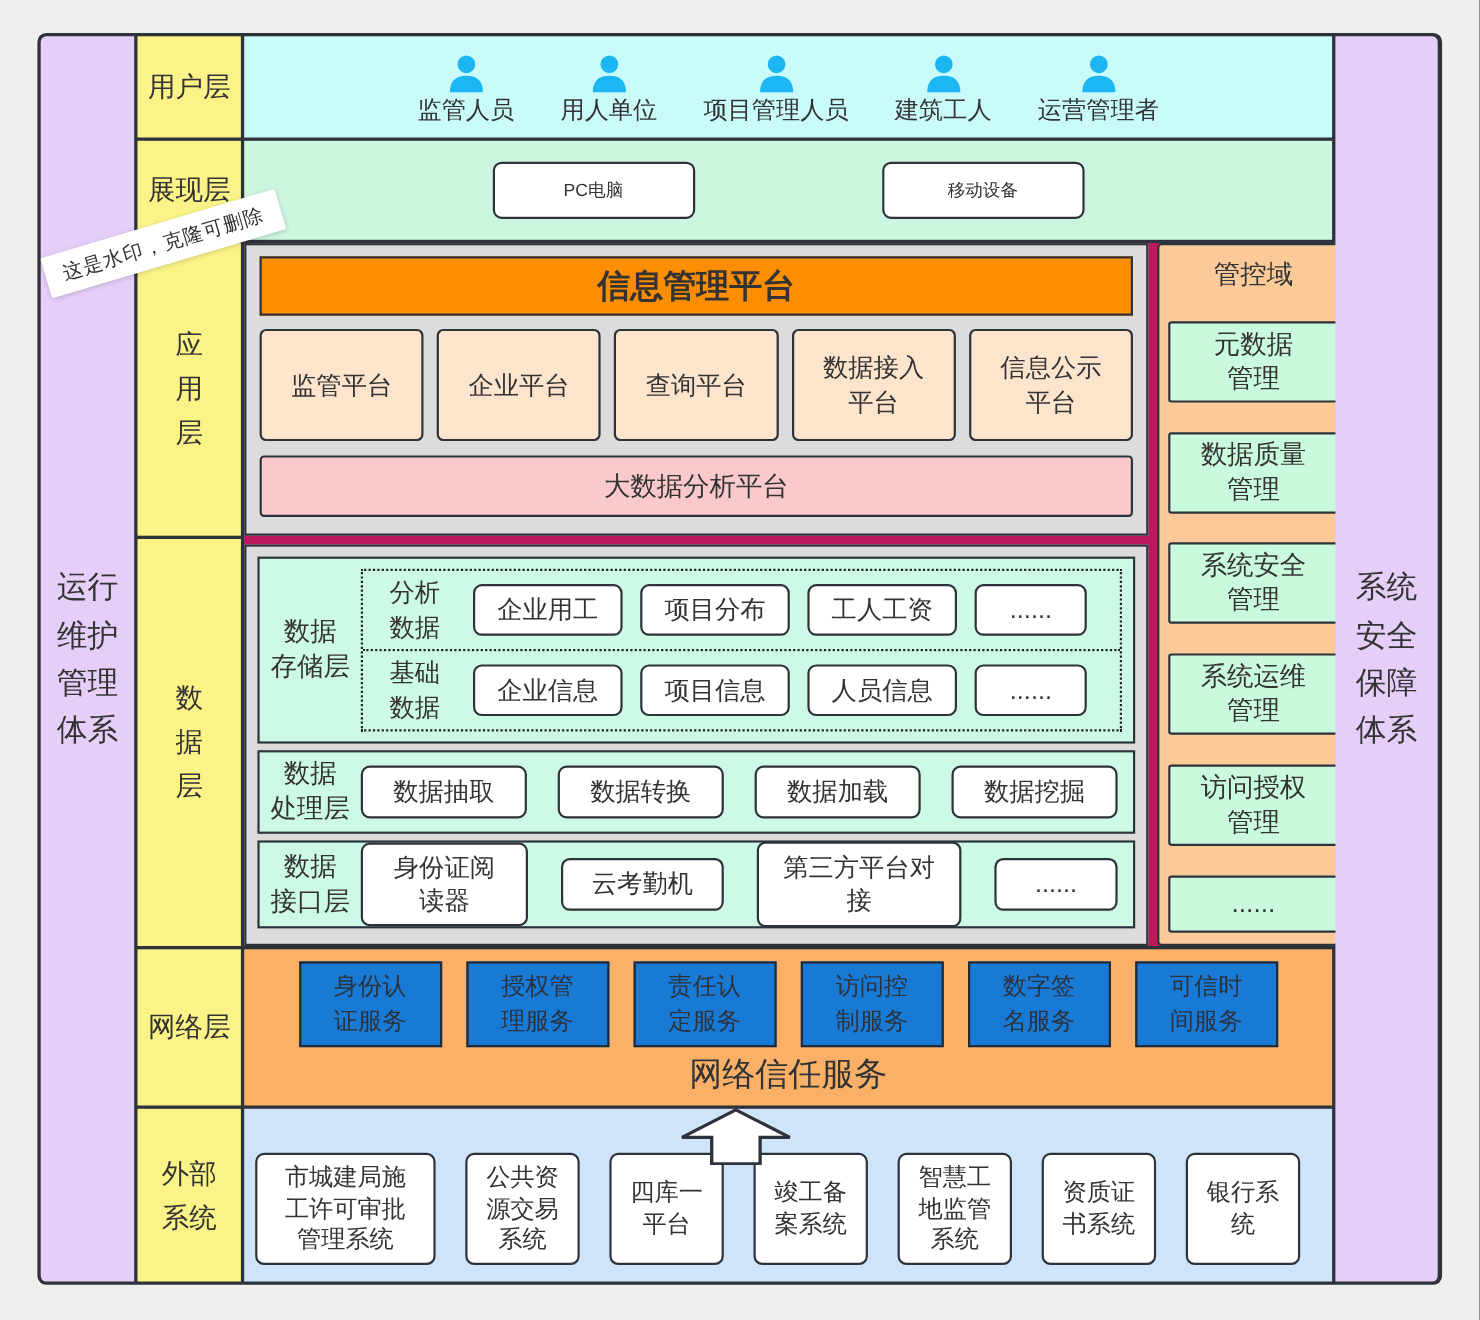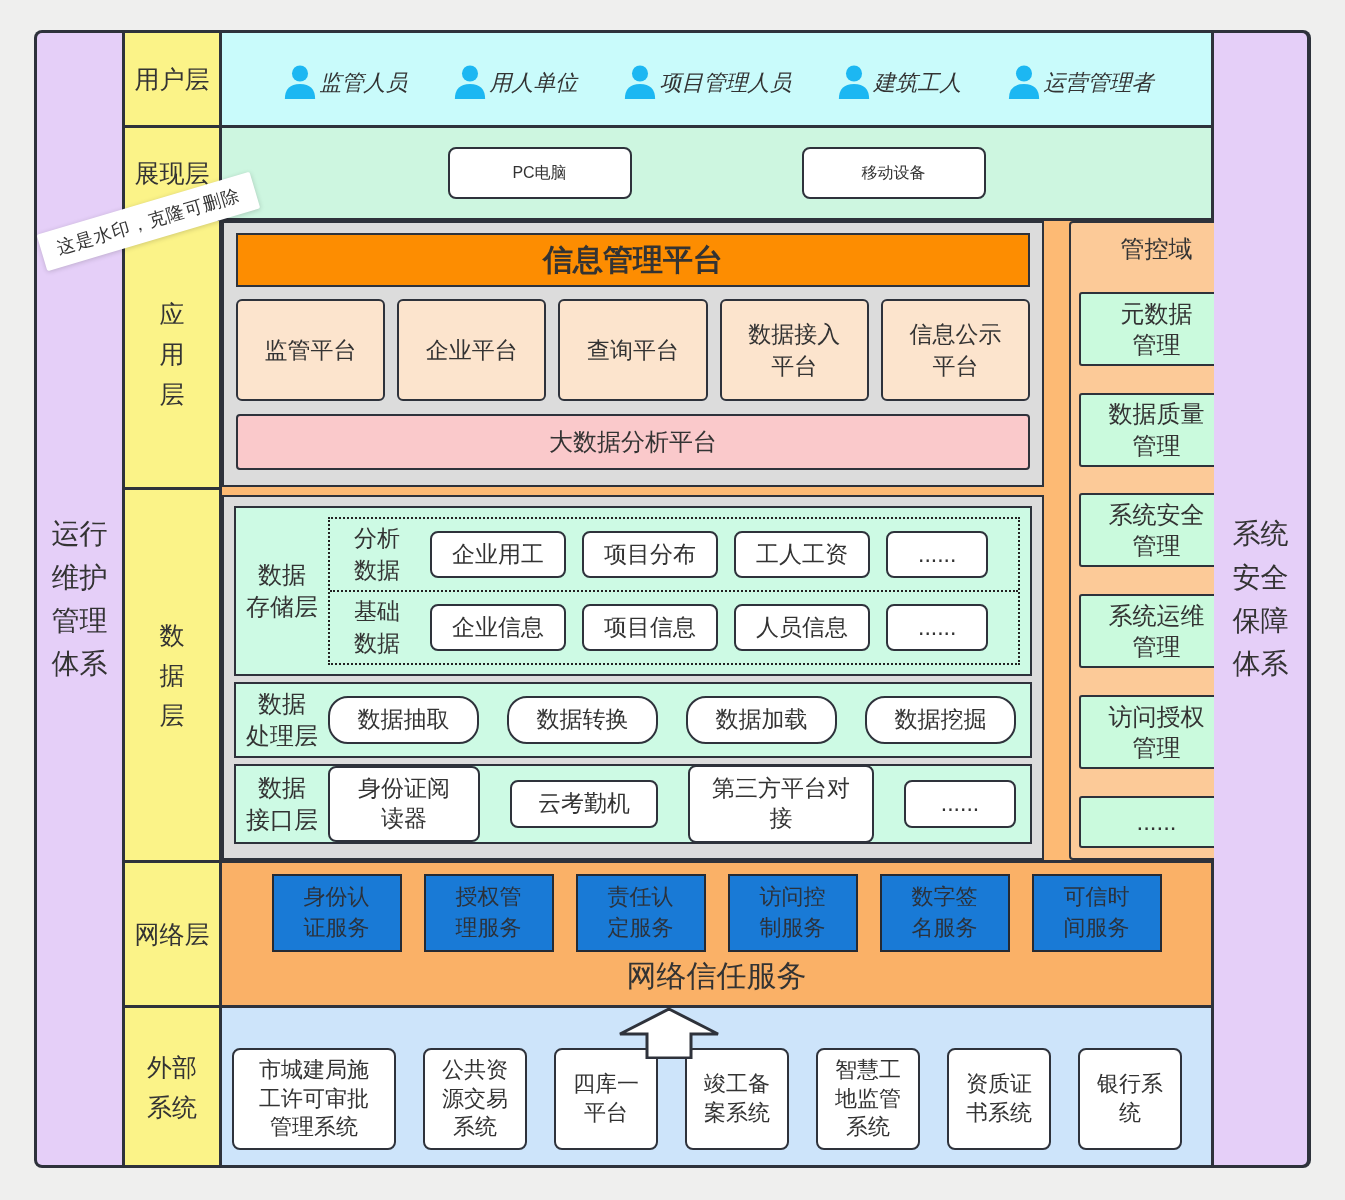--- a/index.html
+++ b/index.html
@@ -29,32 +29,32 @@
   .left-bar{ grid-column:1; grid-row:1/7; border-radius:5px 0 0 5px; }
   .right-bar{ grid-column:4; grid-row:1/7; border-radius:0 5px 5px 0; }
   .vlabel{ font-size:28px; line-height:1.55; text-align:center; }
 
   .yellow{ background:#fbf388; grid-column:2; font-size:25px; text-align:center; line-height:1.6; }
   .y1{grid-row:1;} .y2{grid-row:2;} .y3{grid-row:3;} .y4{grid-row:4;} .y5{grid-row:5;} .y6{grid-row:6;}
 
   
   .users-band{ grid-column:3; grid-row:1; background:#c9fbfb;
     display:flex; justify-content:center; align-items:center; gap:42px; padding-top:6px; }
-  .user{ display:flex; flex-direction:row; align-items:center;font-style:italic; }
+  .user{ display:flex; flex-direction:column; align-items:center; }
   .user svg{ display:block; }
   .user-label{ font-size:22px; margin-top:1px; }
 
   
   .devices-band{ grid-column:3; grid-row:2; background:#cdf6e0;
     display:flex; justify-content:center; align-items:center; gap:170px; }
   .dev-box{ min-width:184px; height:52px; background:#fff; border:2.5px solid #2e323b;
     border-radius:8px; display:flex; align-items:center; justify-content:center; font-size:16px; }
 
   
-  .middle{ grid-column:3; grid-row:3/5; background:#fdba74; display:flex; gap:25px; }
+  .middle{ grid-column:3; grid-row:3/5; background:#be185d; display:flex; gap:8px; }
   .main-col{ flex:1; display:flex; flex-direction:column; }
 
   .app-box{ height:266px; background:#dcdcdc; border:2.5px solid #2e323b;
     padding:10px 12px; margin-bottom:8px; }
   .app-header{ height:54px; background:#fd8d01; border:2.5px solid #2e323b;
     display:flex; align-items:center; justify-content:center;
     font-size:30px; font-weight:bold; }
   .plat-row{ display:flex; gap:12px; margin-top:12px; }
   .plat{ flex:1; height:102px; background:#fce4cd; border:2.5px solid #2e323b; border-radius:6px;
     display:flex; align-items:center; justify-content:center; font-size:23px; text-align:center; line-height:1.4; }
@@ -72,21 +72,21 @@
   .dotted{ flex:1; border:2.5px dotted #222; margin:9px 10px 9px 0;
     display:flex; flex-direction:column; }
   .dgroup{ flex:1; display:flex; align-items:center; padding:0 12px; gap:18px; }
   .dgroup.first{ border-bottom:2.5px dotted #222; }
   .grp-label{ width:70px; flex:none; font-size:23px; text-align:center; line-height:1.35; }
   .wbox{ background:#fff; border:2.5px solid #2e323b; border-radius:8px;
     padding:7px 20px; font-size:23px; text-align:center; line-height:1.3; }
   .wbox.dots{ padding:7px 30px; }
   .gboxes{ display:flex; gap:16px; align-items:center; }
   .pboxes{ flex:1; display:flex; gap:28px; align-items:center; padding-right:14px; }
-  .pboxes .wbox{ flex:1;border-radius:20px; }
+  .pboxes .wbox{ flex:1; }
   .iboxes{ flex:1; display:flex; gap:30px; align-items:center; padding-right:14px; }
   .iboxes .tall{ width:152px; padding:6px 24px; }
   .iboxes .w2{ width:148px; }
   .iboxes .w3{ width:186px; }
   .iboxes .dots{ width:112px; }
 
   .panel{ width:175px; flex:none; background:#fcca98; border:2.5px solid #2e323b; border-radius:4px;
     padding:10px 8px; display:flex; flex-direction:column; justify-content:space-between; align-items:stretch; }
   .panel-title{ text-align:center; font-size:24px; height:32px; }
   .gbox{ background:#cafadd; border:2.5px solid #2e323b; border-radius:3px; height:74px;

